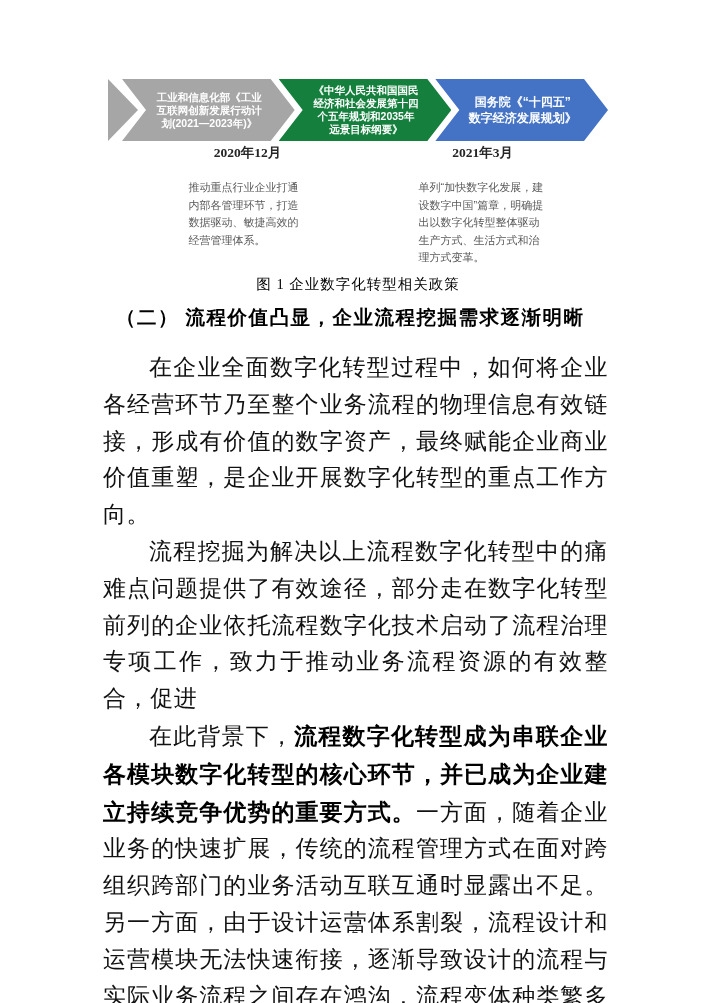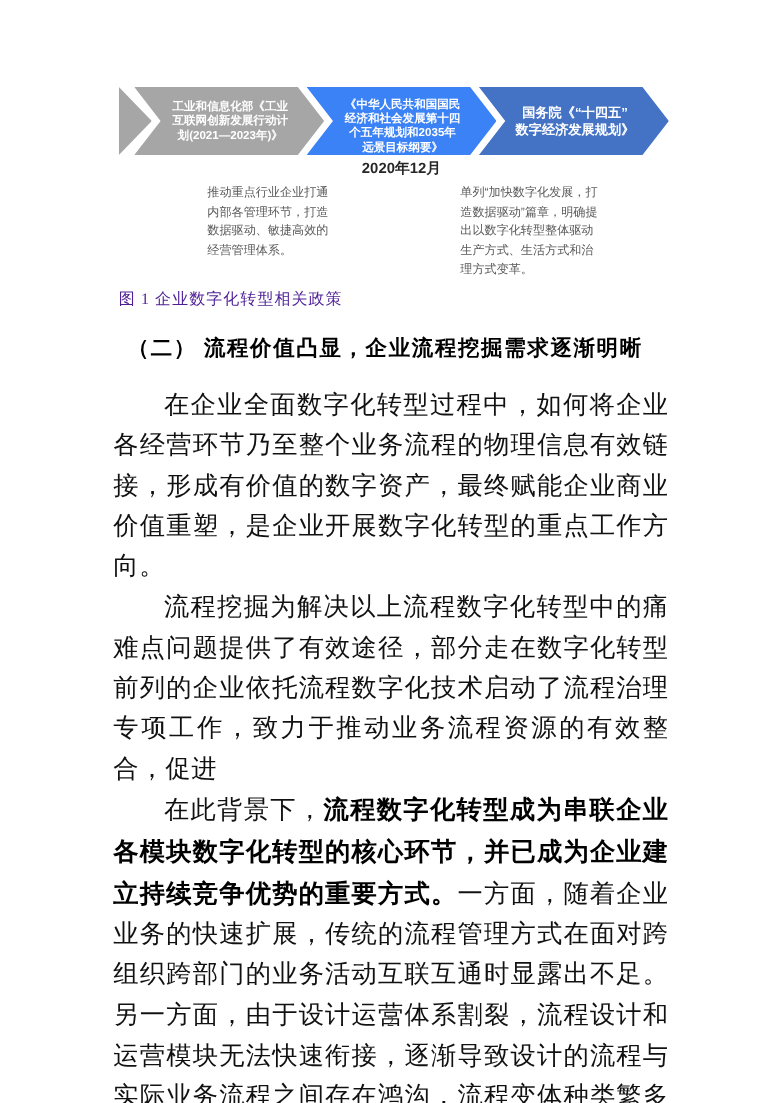--- a/index.html
+++ b/index.html
@@ -25,44 +25,44 @@
     flex: 1 1 0; margin-left: -16px;
     clip-path: polygon(24px 50%, 0 0, calc(100% - 24px) 0, 100% 50%, calc(100% - 24px) 100%, 0 100%);
     display: flex; align-items: center; justify-content: center;
     padding: 0 28px 0 30px;
     color: #ffffff; font-weight: bold; text-align: center;
     font-family: "Liberation Sans", "DejaVu Sans", sans-serif;
     font-size: 10.5px; line-height: 13px;
   }
   .chevron span { white-space: pre-line; }
   .chev-0 { background: #a6a6a6; }
-  .chev-1 { background: #3b82f6; align-items: flex-end; }
+  .chev-1 { background: #15803d; }
   .chev-2 { background: #4472c4; font-size: 12px; line-height: 16px; }
 
   .dates-row, .desc-row { display: flex; }
   .row-spacer { flex: none; width: 30px; }
   .date-cell {
     flex: 1 1 0; margin-left: -16px; text-align: center;
-    font-family: Liberation Sans, sans-serif;
+    font-family: Liberation Serif, serif;
     font-weight: bold; font-size: 13.5px; line-height: 19px; color: #262626;
   }
   .dates-row { margin-top: 2px; }
-  .desc-row { margin-top: 5px; justify-content: space-between; }
+  .desc-row { margin-top: 17px; justify-content: space-between; }
   .desc-cell { flex: 1 1 0; margin-left: -16px; display: flex; justify-content: center; }
   .desc-text {
     font-family: "Liberation Sans", "DejaVu Sans", sans-serif;
     font-size: 11px; line-height: 17.5px; color: #595959;
     text-align: left;
   }
   .w1 { width: 118px; } .w2 { width: 128px; } .w3 { width: 118px; transform: translateX(-8px); }
   .shift-l { transform: translateX(-8px); }
 
   .fig-caption {
-    margin-top: 8px; 
-    font-size: 14.5px; line-height: 18px; color: #4c1d95;
+    margin-top: 8px; text-align: center;
+    font-size: 14.5px; line-height: 18px; color: #000000;
     letter-spacing: 1px;
   }
 
   
   .section-heading {
     position: absolute; top: 303px; left: 116px; width: 505px;
     margin: 0; font-size: 19.5px; line-height: 30px; font-weight: bold;
     letter-spacing: 1.5px; color: #000000;
     font-family: "Liberation Serif", "DejaVu Serif", serif;
   }
@@ -107,29 +107,30 @@
       </div>
       <div class="chevron chev-2">
         <span>国务院《“十四五”
 数字经济发展规划》</span>
       </div>
     </div>
 
     <div class="dates-row">
       <div class="row-spacer"></div>
       <div class="date-cell">2020年12月</div>
+      <div class="date-cell">2021年3月</div>
     </div>
 
     <div class="desc-row">
       <div class="row-spacer"></div>
       <div class="desc-cell">
         <div class="desc-text w1">推动重点行业企业打通内部各管理环节，打造数据驱动、敏捷高效的经营管理体系。</div>
       </div>
       <div class="desc-cell">
-        <div class="desc-text w2">单列“加快数字化发展，打造数据驱动”篇章，明确提出以数字化转型整体驱动生产方式、生活方式和治理方式变革。</div>
+        <div class="desc-text w2">单列“加快数字化发展，建设数字中国”篇章，明确提出以数字化转型整体驱动生产方式、生活方式和治理方式变革。</div>
       </div>
     </div>
 
     <div class="fig-caption">图 1  企业数字化转型相关政策</div>
   </div>
 
   <h2 class="section-heading">（二） 流程价值凸显，企业流程挖掘需求逐渐明晰</h2>
 
   <div class="body-text">
     <p>在企业全面数字化转型过程中，如何将企业各经营环节乃至整个业务流程的物理信息有效链接，形成有价值的数字资产，最终赋能企业商业价值重塑，是企业开展数字化转型的重点工作方向。</p>

